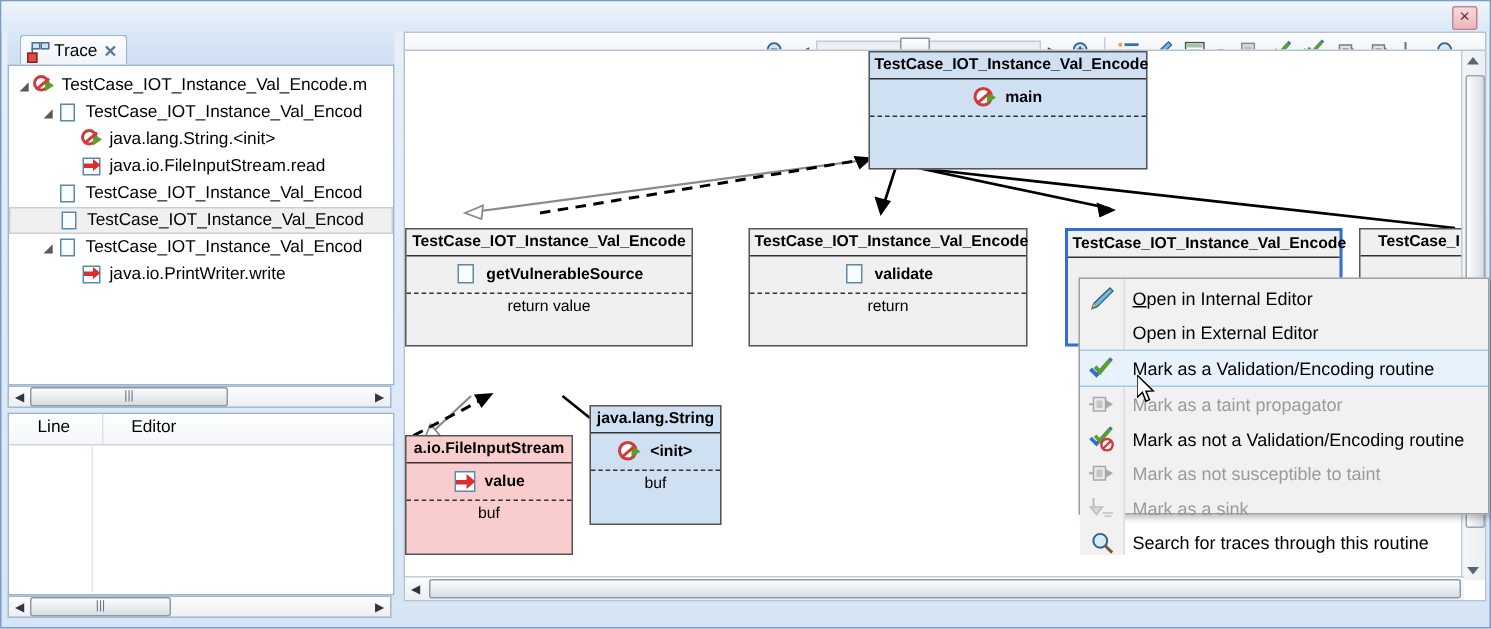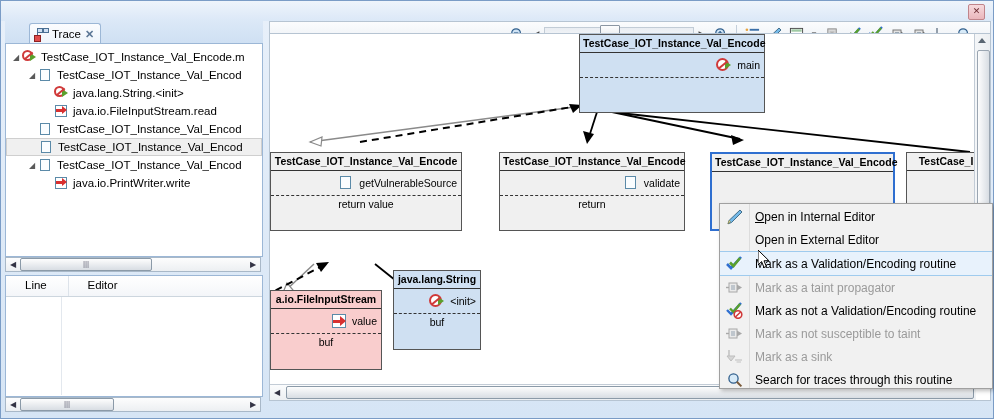--- a/index.html
+++ b/index.html
@@ -24,21 +24,21 @@
   
   .leftcol{position:absolute;left:4px;top:20px;width:258px;height:394px;}
   .tabstrip{position:absolute;left:0;top:0;width:258px;height:22px;
             background:linear-gradient(#dbe8f7,#cfe0f3);
             border-bottom:1px solid #9cb7d6;}
   .tab{position:absolute;left:8px;top:2px;height:20px;
        background:linear-gradient(#fbfcfe,#eef4fb);
        border:1px solid #9cb7d6;border-bottom:none;
        border-radius:3px 3px 0 0;
        display:flex;align-items:center;gap:4px;padding:0 6px 0 4px;
-       cursor:pointer;margin-left:16px;}
+       cursor:pointer;}
   .tab .tlabel{font-size:11.5px;}
   .tabclose{color:#5c7796;font-size:11px;font-weight:bold;cursor:pointer;}
   .trace-icon{width:14px;height:13px;position:relative;}
   .trace-icon i{position:absolute;display:block;border:1px solid #4a6f93;background:#cfe0f3;}
   .trace-icon i.a{left:3px;top:0;width:4px;height:3px;}
   .trace-icon i.b{left:9px;top:0;width:4px;height:3px;}
   .trace-icon i.c{left:0px;top:7px;width:5px;height:5px;background:#e04b4b;border-color:#8d2020;}
   .trace-icon i.d{left:3px;top:4px;width:1px;height:4px;border:none;background:#4a6f93;}
 
   .treepane{position:absolute;left:0;top:22px;width:256px;height:212px;
@@ -103,22 +103,22 @@
   .zs-arrow{width:16px;text-align:center;color:#444;font-size:9px;}
 
   .canvas{position:absolute;left:0;top:12px;width:722px;height:368px;
           background:#fff;border:1px solid #b6c4d2;box-sizing:border-box;overflow:hidden;}
 
   
   .node{position:absolute;box-sizing:border-box;border:1px solid #555;
         background:#f0f0f0;font-size:10.5px;}
   .node .nhdr{font-weight:bold;font-size:10.5px;text-align:center;
         padding:2px 3px 3px 3px;border-bottom:1px solid #333;white-space:nowrap;}
-  .node .nbody{display:flex;align-items:center;justify-content:flex-end;gap:5px;
-        padding:5px 4px;border-bottom:1px dashed #333;}
+  .node .nbody{display:flex;align-items:center;justify-content:center;gap:5px;
+        padding:5px 4px;border-bottom:1px dashed #333;font-weight:bold;}
   .node .nfoot{text-align:center;padding:2px;font-size:10.5px;}
   .node.blue{background:#cfe0f2;}
   .node.red{background:#f9cdcd;}
   .node.sel{border:2px solid #2f6fd0;}
 
   .mini{width:16px;height:14px;position:relative;display:inline-block;}
   .mini.sq:before{content:"";position:absolute;left:2px;top:0px;width:11px;height:13px;
      border:1px solid #5b8aa8;background:#fafdff;box-sizing:border-box;}
   .mini.noentry:before{content:"";position:absolute;left:0;top:0;width:13px;height:13px;
      border:2px solid #d03a3a;border-radius:50%;box-sizing:border-box;background:#fff;}
@@ -135,21 +135,21 @@
   
   .vsb{position:absolute;right:0;top:0;width:15px;height:353px;
        background:linear-gradient(90deg,#f4f6f8,#eceff2);border-left:1px solid #c3ccd6;}
   .vsb .vthumb{position:absolute;left:2px;top:16px;width:11px;height:300px;
        background:linear-gradient(90deg,#fdfdfd,#d8dde3);border:1px solid #9aa5b1;border-radius:2px;}
   .vsb .va{position:absolute;left:3px;width:0;height:0;}
   .vsb .vtop{top:4px;border-left:4px solid transparent;border-right:4px solid transparent;border-bottom:5px solid #5a6672;}
   .vsb .vbot{bottom:4px;border-left:4px solid transparent;border-right:4px solid transparent;border-top:5px solid #5a6672;}
 
   
-  .ctxmenu{position:absolute;left:718px;top:202px;width:274px;height:186px;
+  .ctxmenu{position:absolute;left:718px;top:184px;width:274px;height:158px;
            background:#f1f1f1;border:1px solid #a0a0a0;box-sizing:border-box;
            box-shadow:2px 2px 4px rgba(0,0,0,.25);}
   .ctxgutter{position:absolute;left:0;top:0;width:29px;height:184px;
              background:#f1f1f1;border-right:1px solid #dcdcdc;}
   .mi{position:relative;height:23px;display:flex;align-items:center;
       font-size:12px;cursor:pointer;}
   .mi .miico{width:29px;flex:0 0 29px;display:flex;align-items:center;justify-content:center;}
   .mi .milabel{padding-left:6px;white-space:nowrap;}
   .mi.disabled{color:#9a9a9a;cursor:default;}
   .mi.hl{background:#e8f2fc;border-top:1px solid #9fcbee;border-bottom:1px solid #9fcbee;}

